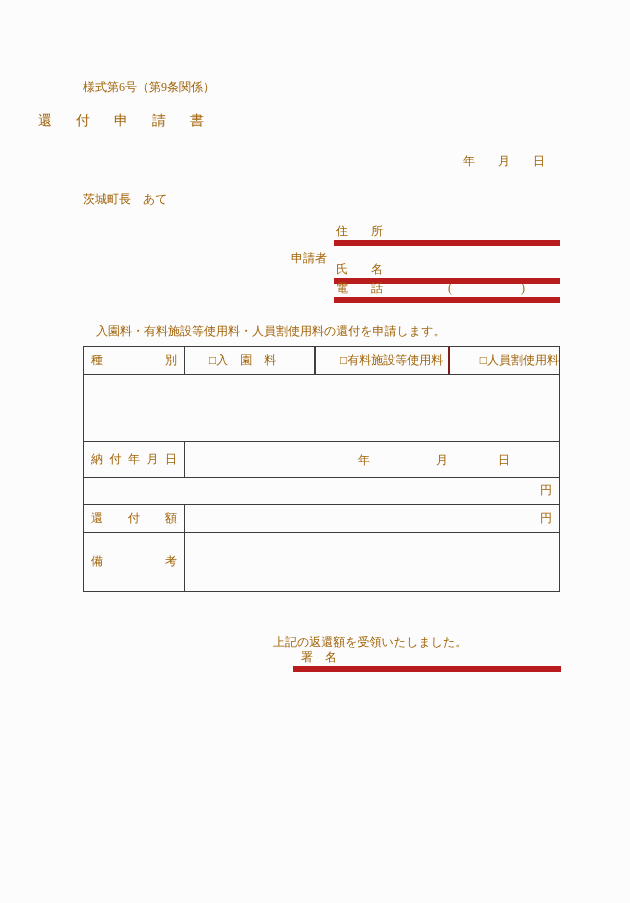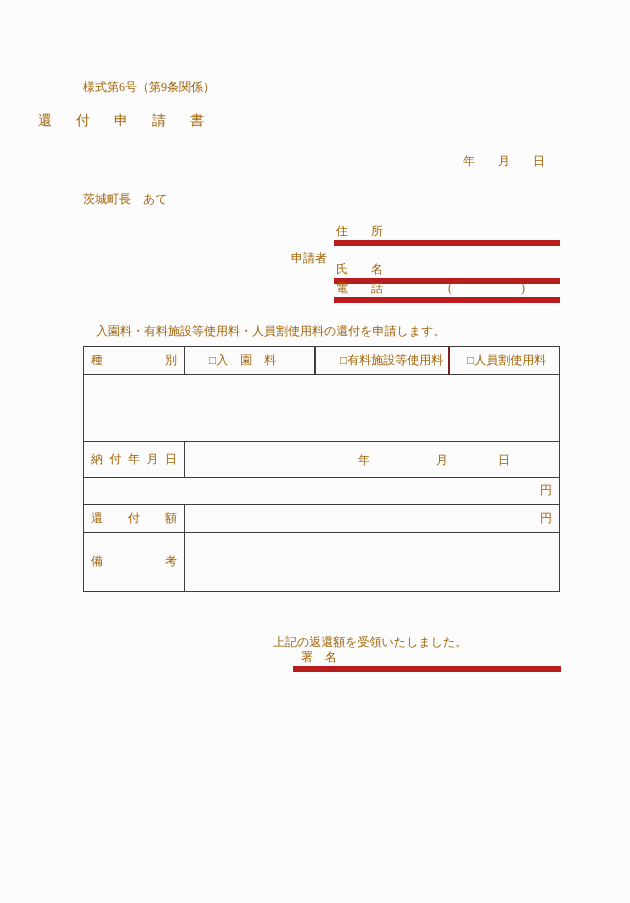--- a/index.html
+++ b/index.html
@@ -53,21 +53,21 @@
   .tlabel {
     flex: 0 0 101px; box-sizing: border-box;
     border-right: 1px solid #3d3d3d;
     padding: 0 7px;
     text-align: justify; text-align-last: justify;
     white-space: nowrap; overflow: hidden;
   }
   .topt { box-sizing: border-box; padding-left: 7px; white-space: nowrap; overflow: hidden; }
   .topt-1 { flex: 0 0 114px; border-right: 2px solid #404040; }
   .topt-2 { flex: 0 0 117px; border-right: 2px solid #7f1d1d; }
-  .topt-3 { flex: 1 1 auto; text-align: left; padding-left: 0; }
+  .topt-3 { flex: 1 1 auto; text-align: right; padding-left: 0; }
   .tvalue { flex: 1 1 auto; position: relative; box-sizing: border-box; }
 
   .trow-type    { height: 27px; }
   .trow-type .tlabel, .trow-type .topt { line-height: 26px; }
   .trow-reason  { height: 67px; }
   .trow-reason .tlabel { line-height: 65px; }
   .trow-paydate { height: 36px; }
   .trow-paydate .tlabel { line-height: 34px; }
   .trow-paid    { height: 27px; }
   .trow-paid .tlabel, .trow-paid .tvalue { line-height: 25px; }

